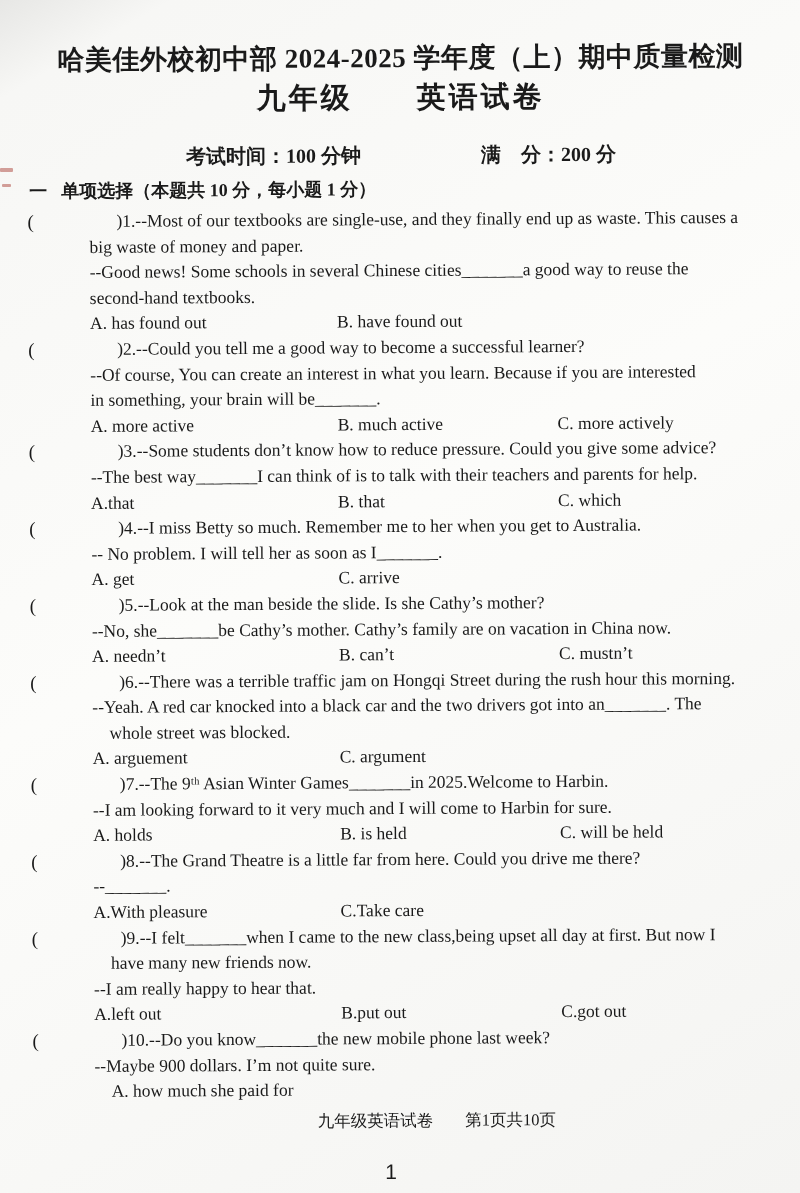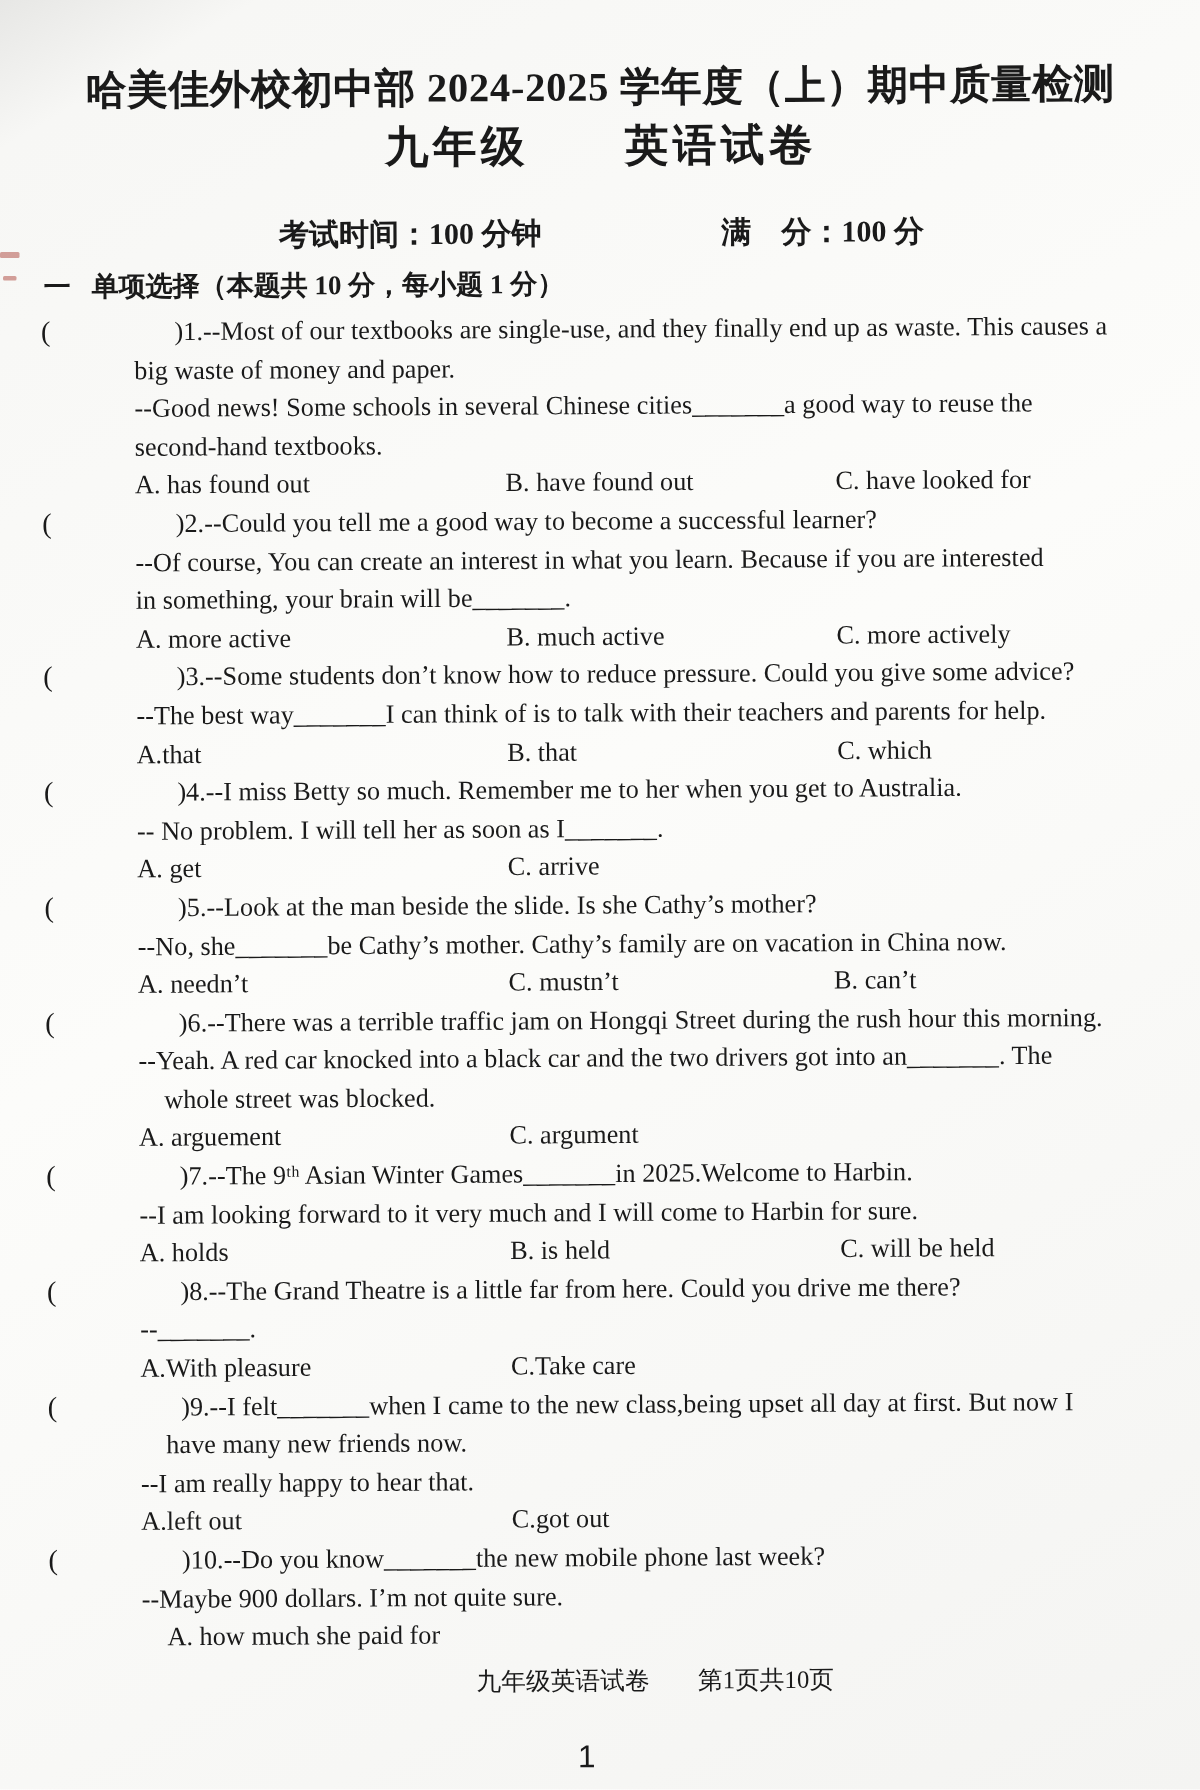--- a/index.html
+++ b/index.html
@@ -109,37 +109,36 @@
 <body>
 
 <div class="page">
   <div class="scan-mark m1"></div>
   <div class="scan-mark m2"></div>
   <div class="content">
     <div class="title1">哈美佳外校初中部 2024-2025 学年度（上）期中质量检测</div>
     <div class="title2">九年级　　英语试卷</div>
     <div class="info-row">
       <span class="exam-time">考试时间：100 分钟</span>
-      <span class="full-score">满　分：100 分</span>
+      <span class="full-score">满　分：200 分</span>
     </div>
     <div class="section-row">
       <span class="section-num">一</span>
       <span>单项选择（本题共 10 分，每小题 1 分）</span>
     </div>
     <div class="questions">
         <div class="question">
           <span class="q-paren">(</span>
           <div class="q-line first">)1.--Most of our textbooks are single-use, and they finally end up as waste. This causes a</div>
           <div class="q-line cont">big waste of money and paper.</div>
           <div class="q-line cont">--Good news! Some schools in several Chinese cities_______a good way to reuse the</div>
           <div class="q-line cont">second-hand textbooks.</div>
           <div class="q-options">
             <span class="q-option opt-a">A. has found out</span>
             <span class="q-option opt-b">B. have found out</span>
-            <span class="q-option opt-c">C. have looked for</span>
           </div>
         </div>
         <div class="question">
           <span class="q-paren">(</span>
           <div class="q-line first">)2.--Could you tell me a good way to become a successful learner?</div>
           <div class="q-line cont">--Of course, You can create an interest in what you learn. Because if you are interested</div>
           <div class="q-line cont">in something, your brain will be_______.</div>
           <div class="q-options">
             <span class="q-option opt-a">A. more active</span>
             <span class="q-option opt-b">B. much active</span>
@@ -164,22 +163,22 @@
             <span class="q-option opt-a">A. get</span>
             <span class="q-option opt-c">C. arrive</span>
           </div>
         </div>
         <div class="question">
           <span class="q-paren">(</span>
           <div class="q-line first">)5.--Look at the man beside the slide. Is she Cathy’s mother?</div>
           <div class="q-line cont">--No, she_______be Cathy’s mother. Cathy’s family are on vacation in China now.</div>
           <div class="q-options">
             <span class="q-option opt-a">A. needn’t</span>
+            <span class="q-option opt-b">B. can’t</span>
             <span class="q-option opt-c">C. mustn’t</span>
-            <span class="q-option opt-b">B. can’t</span>
           </div>
         </div>
         <div class="question">
           <span class="q-paren">(</span>
           <div class="q-line first">)6.--There was a terrible traffic jam on Hongqi Street during the rush hour this morning.</div>
           <div class="q-line cont">--Yeah. A red car knocked into a black car and the two drivers got into an_______. The</div>
           <div class="q-line wrap">whole street was blocked.</div>
           <div class="q-options">
             <span class="q-option opt-a">A. arguement</span>
             <span class="q-option opt-c">C. argument</span>
@@ -204,20 +203,21 @@
             <span class="q-option opt-c">C.Take care</span>
           </div>
         </div>
         <div class="question">
           <span class="q-paren">(</span>
           <div class="q-line first">)9.--I felt_______when I came to the new class,being upset all day at first. But now I</div>
           <div class="q-line wrap">have many new friends now.</div>
           <div class="q-line cont">--I am really happy to hear that.</div>
           <div class="q-options">
             <span class="q-option opt-a">A.left out</span>
+            <span class="q-option opt-b">B.put out</span>
             <span class="q-option opt-c">C.got out</span>
           </div>
         </div>
         <div class="question">
           <span class="q-paren">(</span>
           <div class="q-line first">)10.--Do you know_______the new mobile phone last week?</div>
           <div class="q-line cont">--Maybe 900 dollars. I’m not quite sure.</div>
           <div class="q-line wrap">A. how much she paid for</div>
         </div>
       </div>

